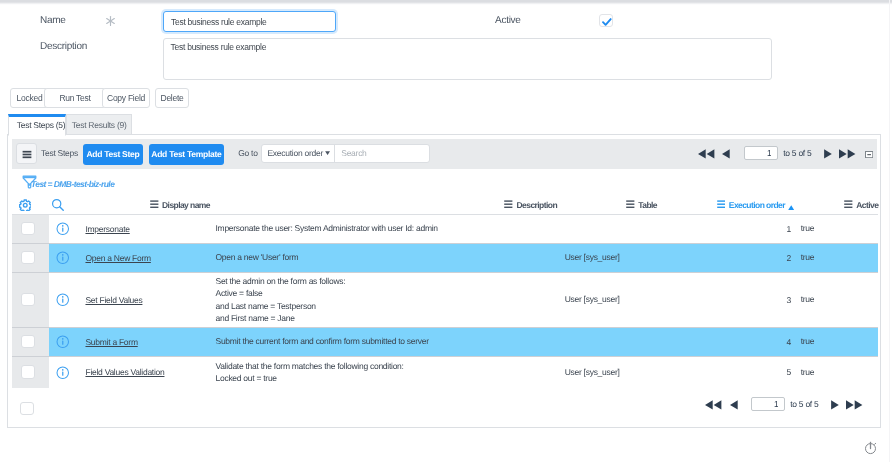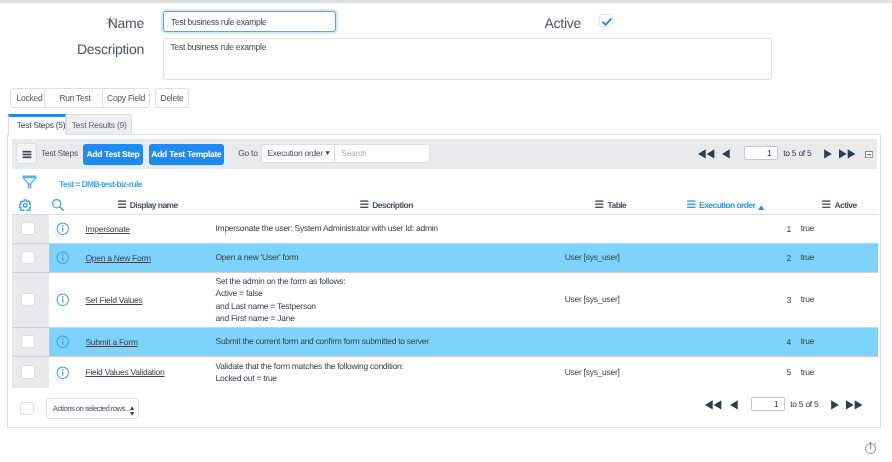--- a/index.html
+++ b/index.html
@@ -6,21 +6,21 @@
   body{width:892px;height:462px;background:#ffffff;
        font-family:"Liberation Sans",sans-serif;font-size:8.5px;letter-spacing:-0.27px;color:#2e3d4f;
        overflow:hidden;-webkit-font-smoothing:antialiased;text-rendering:geometricPrecision;}
   *{box-sizing:border-box;}
 
   .topstrip{position:absolute;left:0;top:0;width:892px;height:4px;background:linear-gradient(to bottom,#dbdde1 0px,#dbdde1 2px,#e9eaed 3px,#f7f8f9 4px);}
   .topstrip2{position:absolute;left:0;top:4px;width:892px;height:1px;background:#fcfcfd;}
   .railline{position:absolute;left:888.5px;top:0;width:1.5px;height:462px;background:#f4f4f6;}
 
   
-  .lbl{position:absolute;text-align:right;font-size:14px;letter-spacing:-0.27px;color:#4b5562;white-space:nowrap;}
+  .lbl{position:absolute;font-size:10px;letter-spacing:-0.27px;color:#4b5562;white-space:nowrap;}
   .req-star{position:absolute;left:106.4px;top:16.4px;width:9px;height:10px;}
   .lbl-name{left:40px;top:15px;width:104px;}
   .lbl-desc{left:40px;top:41px;width:104px;}
   .lbl-active{left:495px;top:15px;width:86px;}
 
   .name-input{position:absolute;left:163px;top:11px;width:173px;height:21px;
       border:1px solid #4ea7f9;border-radius:3px;background:#fff;
       box-shadow:0 0 0 2px rgba(120,185,250,0.30);
       font-family:"Liberation Sans",sans-serif;font-size:8.5px;letter-spacing:-0.27px;color:#40474f;
       padding:0 0 0 7px;outline:none;}
@@ -63,24 +63,24 @@
   .gotosearch{position:absolute;left:72.3px;top:0;width:94px;height:17.5px;font-size:8.5px;letter-spacing:-0.27px;
               color:#a9afb6;line-height:17.5px;padding-left:6.7px;}
 
   .pgico{position:absolute;cursor:pointer;}
   .pgbox{position:absolute;height:14.3px;border:1px solid #c3c8cc;background:#fff;border-radius:2px;
          text-align:right;font-size:8.5px;letter-spacing:-0.27px;color:#2e3d4f;line-height:12px;padding:0 5.8px 0 0;
          font-family:"Liberation Sans",sans-serif;outline:none;}
   .pgtext{position:absolute;font-size:8.5px;letter-spacing:-0.27px;color:#2e3d4f;white-space:nowrap;}
 
   .breadcrumb{position:absolute;left:0;top:34.3px;width:872px;height:22px;background:#fff;}
-  .bcrumb-txt{position:absolute;left:51px;top:10px;font-size:8.5px;letter-spacing:-0.58px;color:#4ba3ed;font-weight:bold;cursor:pointer;white-space:nowrap;}
+  .bcrumb-txt{position:absolute;left:23px;top:10px;font-size:8.5px;letter-spacing:-0.58px;color:#4ba3ed;font-weight:bold;cursor:pointer;white-space:nowrap;font-style:italic;}
 
   table.grid{position:absolute;left:4.4px;top:57px;width:866px;border-collapse:collapse;table-layout:fixed;}
-  table.grid th{padding:0;border-bottom:1px solid #dcdfe3;height:22px;vertical-align:middle;background:#fff;text-align:center;font-weight:normal;}
+  table.grid th{padding:0;border-bottom:1px solid #dcdfe3;height:22px;vertical-align:middle;background:#fff;text-align:right;font-weight:normal;}
   table.grid td{padding:0;border-bottom:1px solid #cdd0d5;vertical-align:middle;}
   .colhdr{font-size:8.5px;letter-spacing:-0.57px;font-weight:bold;color:#4b5562;white-space:nowrap;cursor:pointer;display:inline-block;position:relative;top:2px;}
   .colhdr.sorted{color:#2a9bf0;}
   .menuico{display:inline-block;vertical-align:0px;margin-right:3.5px;}
   .cbcell{background:#e7e9eb;text-align:center;}
   .cb{display:inline-block;width:13.5px;height:13.2px;border:1px solid #dcdfe3;border-radius:3px;background:#fff;vertical-align:middle;position:relative;left:-2.5px;}
   .rowlink{color:#3b444f;text-decoration:underline;font-size:8.5px;letter-spacing:-0.27px;cursor:pointer;}
   .celltxt{font-size:8.5px;letter-spacing:-0.27px;color:#3b444f;line-height:12.2px;display:block;}
   .num{text-align:right;font-size:8.5px;letter-spacing:-0.27px;color:#3b444f;}
   .zebra td{background:#7dd3fc;}
@@ -356,24 +356,20 @@
           <td class="num" style="padding-right:3.2px"><span>5</span></td>
           <td style="padding-left:6.6px">
             <span class="celltxt">true</span>
           </td>
         </tr>
       </tbody>
   </table>
 
   <div class="footrow">
     <span class="cb" style="position:absolute;left:12.4px;top:13.8px;width:13.4px;height:13.7px"></span>
-    <div class="actsel"><span>Actions on selected rows...</span><span class="actarrow"><svg width="4.2" height="10" viewBox="0 0 4.2 10">
-            <path d="M2.1 0.3 L4.2 3.9 L0 3.9 Z" fill="#41484f"></path>
-            <path d="M2.1 9.7 L4.2 6.1 L0 6.1 Z" fill="#41484f"></path>
-          </svg></span></div>
     <div id="pager-bottom">
         <span class="pgico" style="left: 697.2px; top: 12px;"><svg width="16.4" height="10" viewBox="0 0 16.4 10">
             <path d="M7.7 0.3 L7.7 9.6 L0 4.95 Z" fill="#2e3d4f"></path>
             <path d="M16.4 0.3 L16.4 9.6 L8.7 4.95 Z" fill="#2e3d4f"></path>
           </svg></span>
         <span class="pgico" style="left: 721.5px; top: 12px;"><svg width="8" height="10" viewBox="0 0 8 10">
             <path d="M7.7 0.3 L7.7 9.6 L0 4.95 Z" fill="#2e3d4f"></path>
           </svg></span>
         <input class="pgbox" value="1" style="left: 743.2px; top: 8.9px; width: 34px;">
         <span class="pgtext" style="left: 782.2px; top: 10.8px;">to 5 of 5</span>

